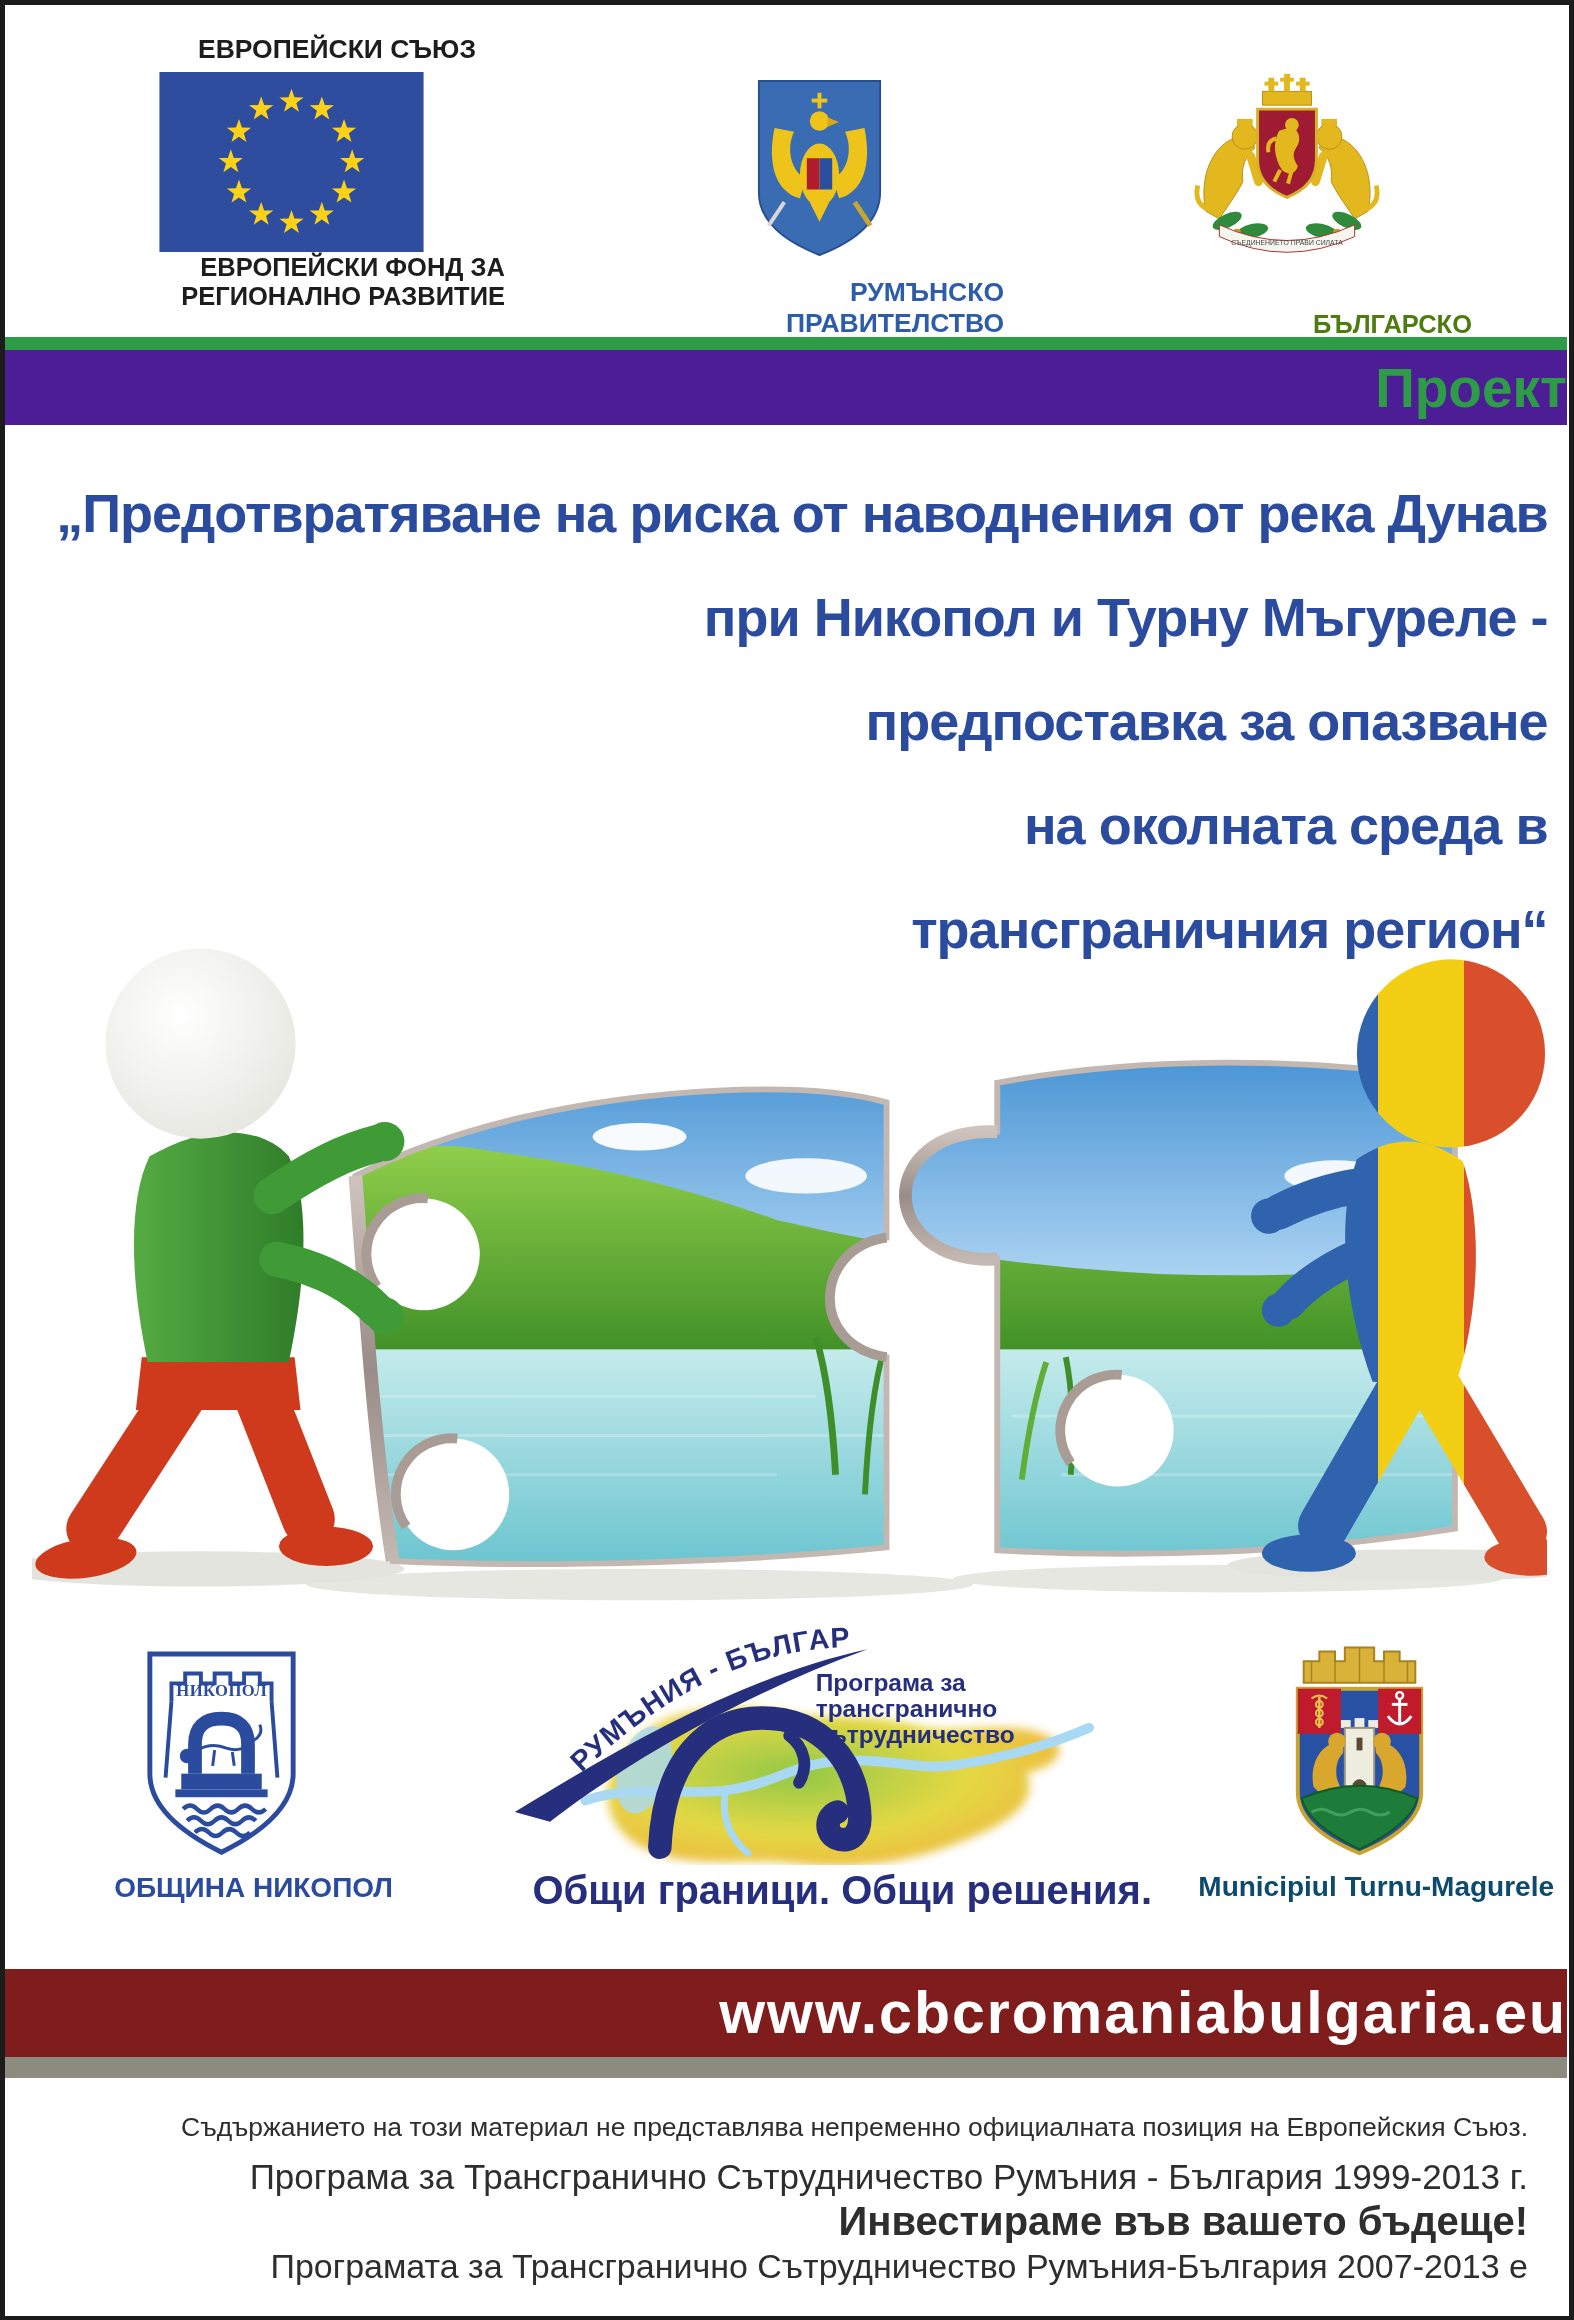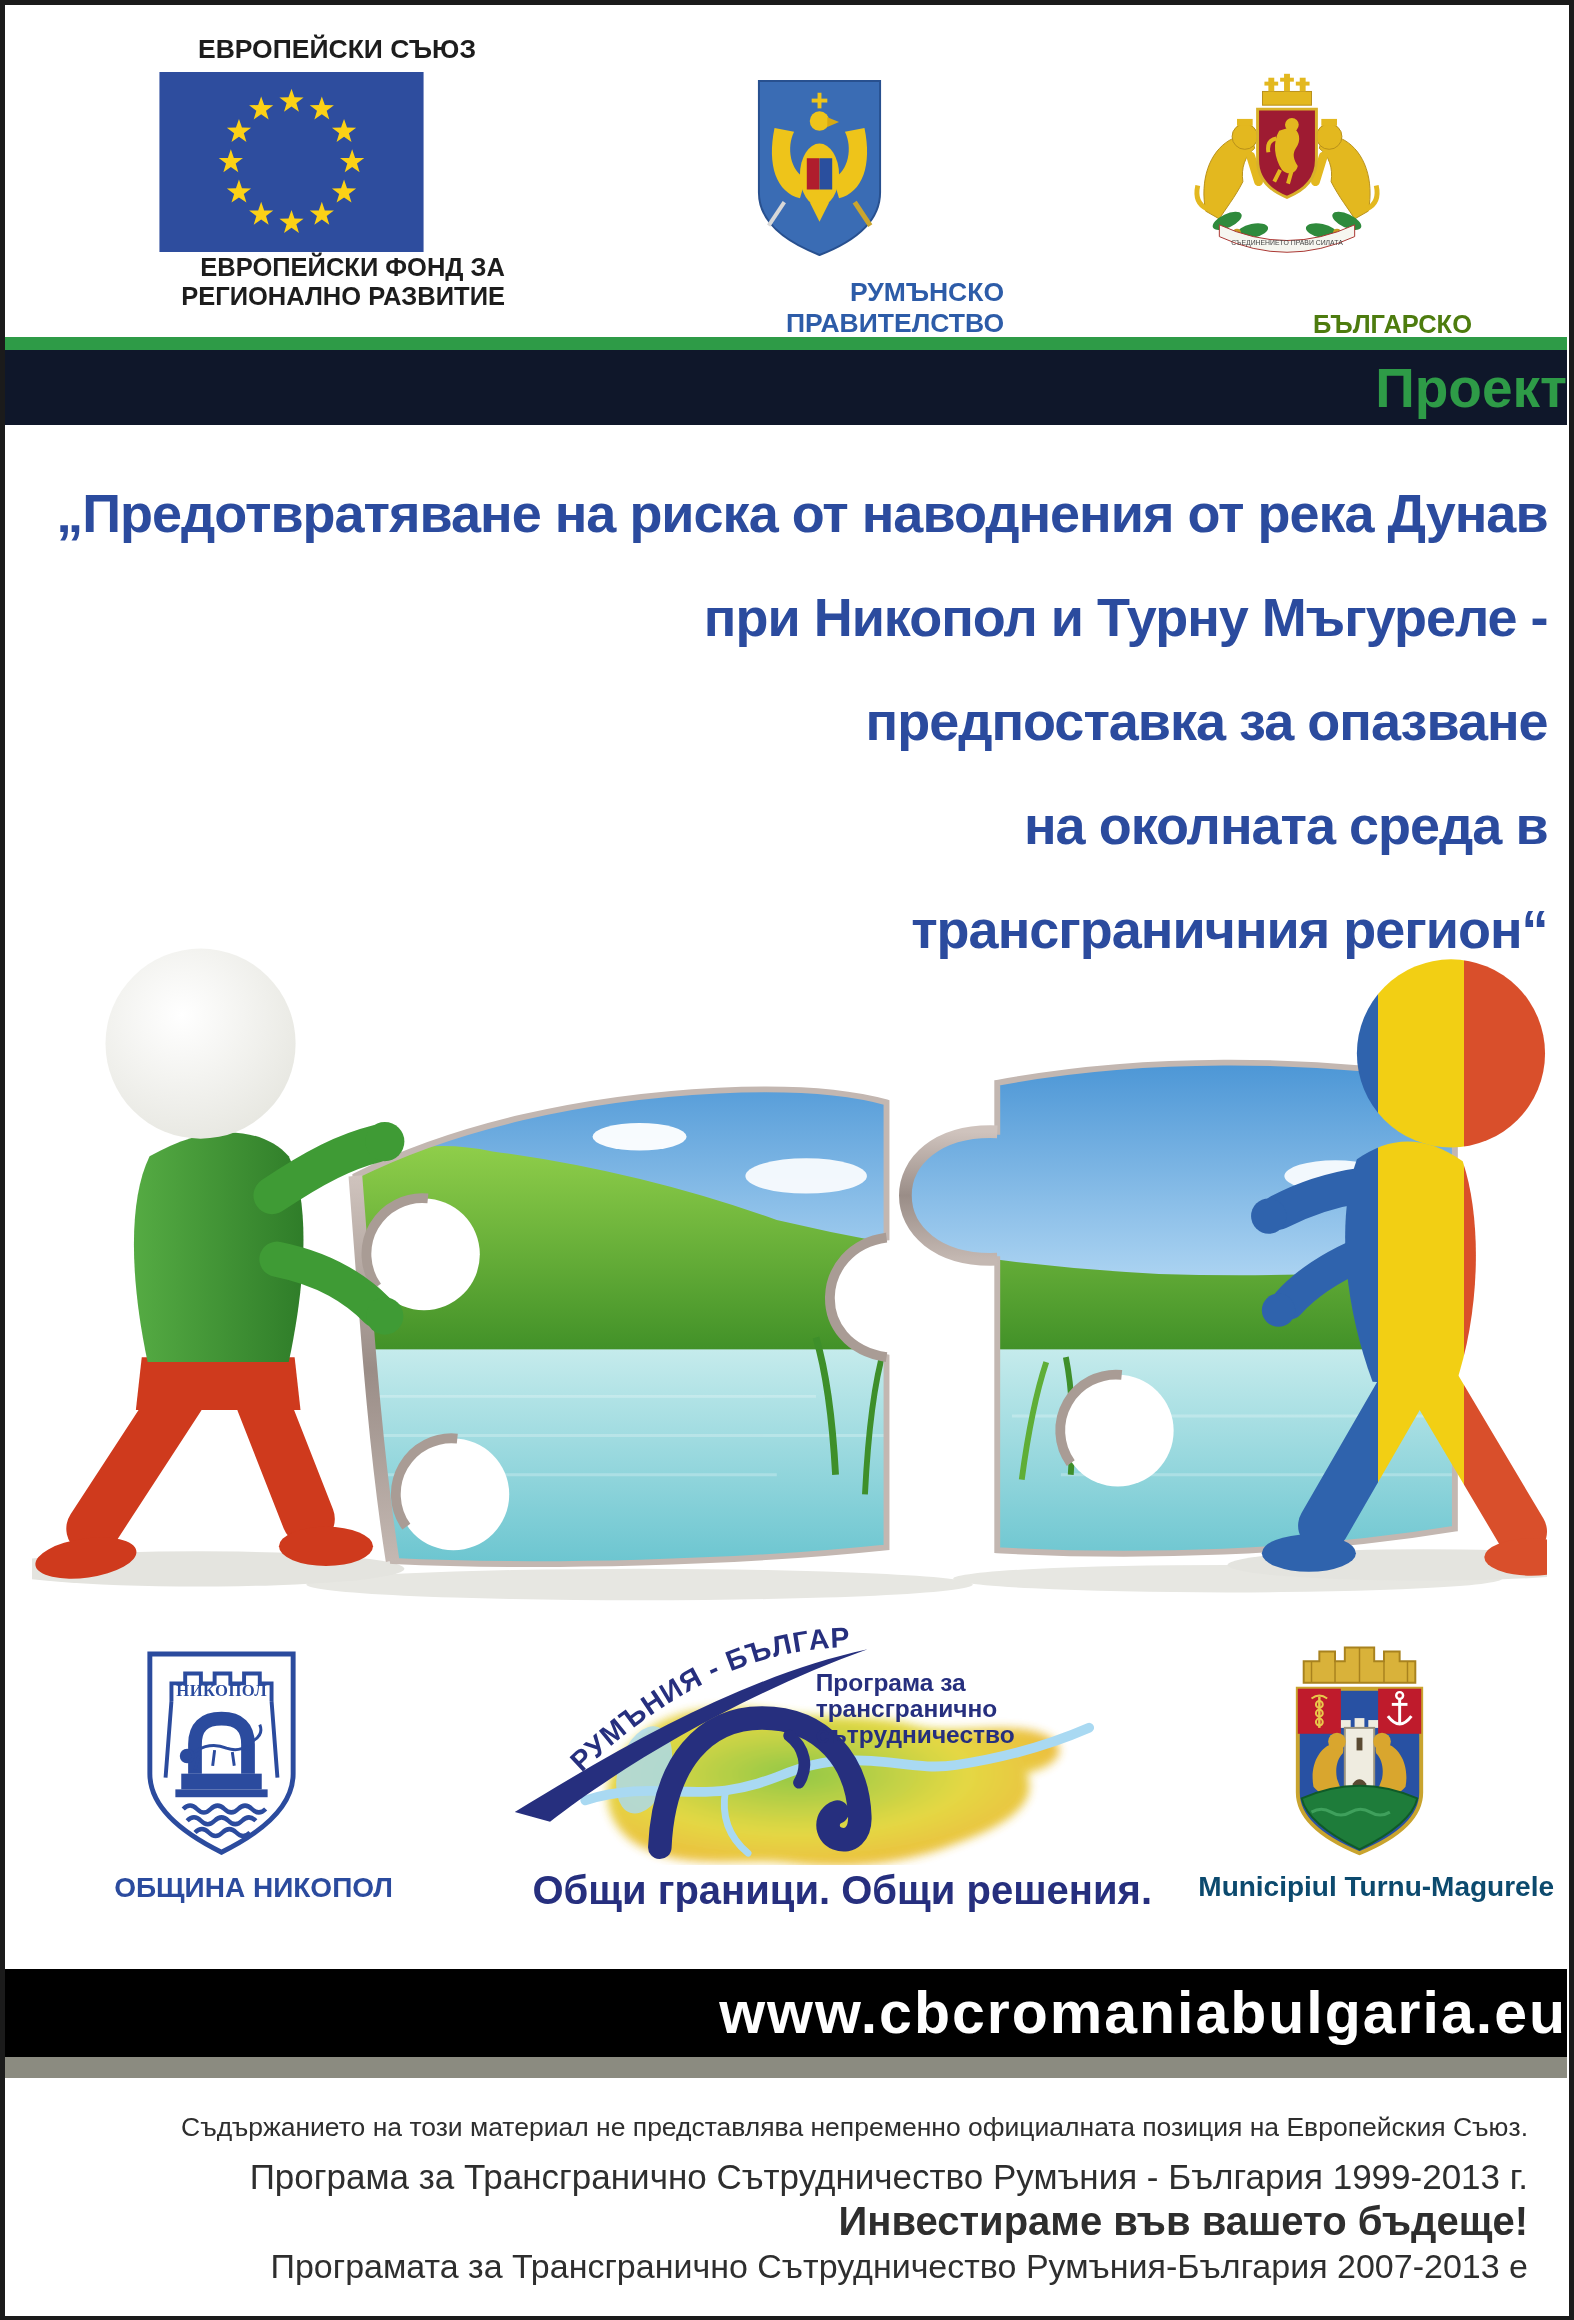--- a/index.html
+++ b/index.html
@@ -10,36 +10,36 @@
   
   .eu-title{left:118px;top:29px;width:353px;font-size:26.5px;font-weight:bold;color:#1d1d1d;letter-spacing:0px;}
   .eu-flag{left:154px;top:67px;width:265px;height:180px;}
   .eu-sub{left:88px;top:248px;width:412px;font-size:25.5px;font-weight:bold;color:#1d1d1d;line-height:29px;}
   .ro-coat{left:750px;top:72px;width:129px;height:182px;}
   .ro-label{left:627px;top:272px;width:372px;font-size:26.5px;font-weight:bold;color:#2d5ca8;}
   .bg-coat{left:1181px;top:57px;width:202px;height:206px;}
   .bg-label{left:1098px;top:277px;width:369px;font-size:25.5px;font-weight:bold;color:#4d7c0f;margin-top:28px;}
   
   .green-stripe{left:0;top:332px;width:1562px;height:12.7px;background:#2e9b47;}
-  .yellow-band{left:0;top:345px;width:1562px;height:75px;background:#0f172a;}
+  .yellow-band{left:0;top:345px;width:1562px;height:75px;background:#4c1d95;}
   .yellow-band .label{width:100%;margin-top:5.9px;font-size:55px;font-weight:bold;color:#2e9b47;}
   
   .title-block{left:19.6px;top:469px;width:1523px;color:#2b4b9e;font-weight:bold;font-size:54px;letter-spacing:-1px;}
   .title-block div{height:104px;line-height:78px;}
   
   .illu{left:27.4px;top:921px;width:1515px;height:686px;}
   
   .nik-svg{left:137px;top:1643px;width:159px;height:216px;}
   .nik-label{left:55px;top:1867px;width:333px;font-size:28px;font-weight:bold;color:#2b4b9e;}
   .prog-svg{left:490px;top:1613px;width:608px;height:247px;}
   .prog-tagline{left:441px;top:1863px;width:706px;font-size:40px;font-weight:bold;color:#262f7e;}
   .tm-svg{left:1271px;top:1623px;width:167px;height:237px;}
   .tm-label{left:1157px;top:1866px;width:392px;font-size:28px;font-weight:bold;color:#0c4a6e;}
   
-  .web-band{left:0;top:1964px;width:1562px;height:88px;background:#000000;}
+  .web-band{left:0;top:1964px;width:1562px;height:88px;background:#7f1d1d;}
   .web-band .url{width:100%;margin-top:9.8px;font-size:59px;font-weight:bold;color:#ffffff;letter-spacing:2px;}
   .gray-stripe{left:0;top:2052px;width:1562px;height:20.6px;background:#8b8b80;}
   
   .f-disclaimer{left:39px;top:2107px;width:1484px;font-size:26.5px;color:#2e2e2e;}
   .f-program{left:39px;top:2152px;width:1484px;font-size:35px;color:#2e2e2e;}
   .f-slogan{left:39px;top:2194px;width:1484px;font-size:40px;font-weight:600;color:#2e2e2e;}
   .f-cofin1{left:39px;top:2242px;width:1484px;font-size:34px;color:#2e2e2e;}
   .f-cofin2{left:39px;top:2277px;width:1484px;font-size:34px;color:#2e2e2e;}
 </style>
 </head>

